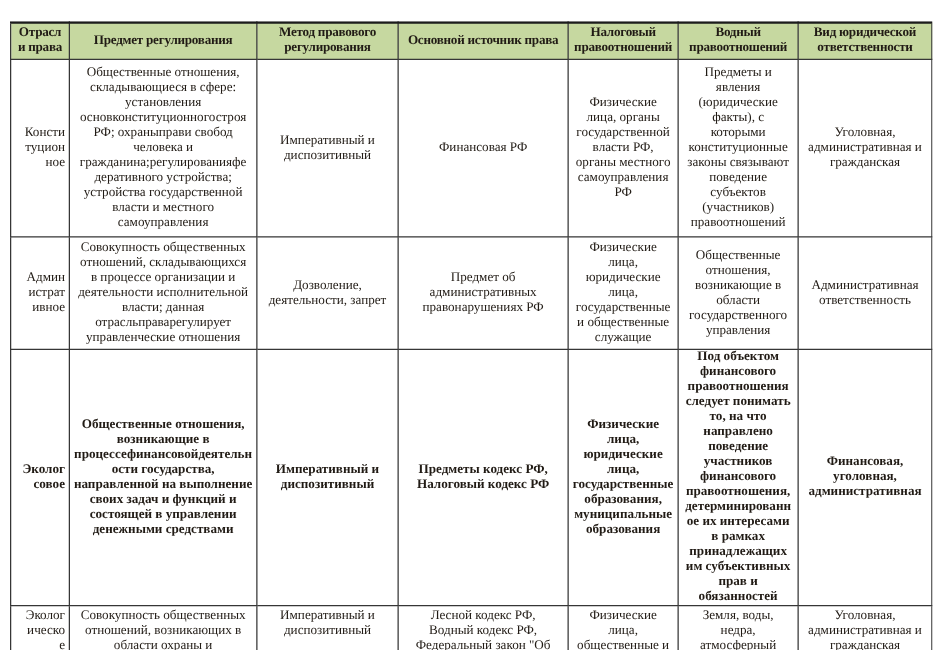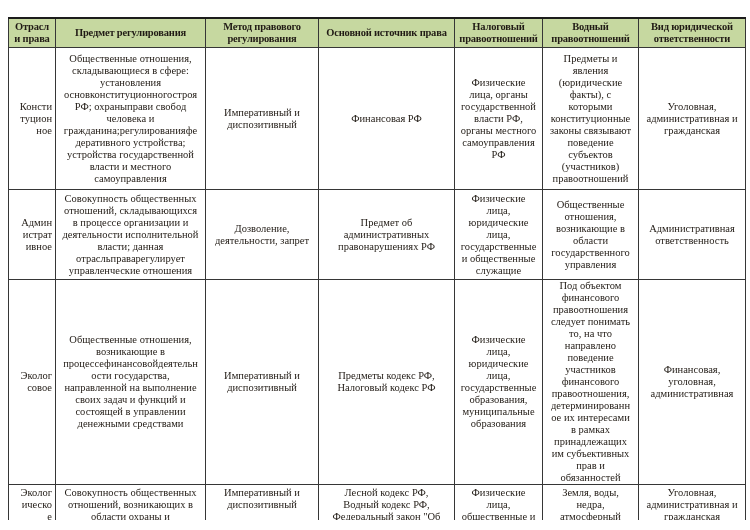--- a/index.html
+++ b/index.html
@@ -44,21 +44,21 @@
     font-weight: bold;
     height: 26px;
     letter-spacing: -0.2px;
   }
   td.branch-cell {
     text-align: right;
     padding-left: 4px;
   }
   tbody tr.row-1 td { height: 139px; }
   tbody tr.row-2 td { height: 87px; }
-  tbody tr.row-3 td { height: 203px; padding-top: 0; padding-bottom: 0; }
+  tbody tr.row-3 td { height: 203px; padding-top: 0; padding-bottom: 0; font-weight: bold; }
   tbody tr.row-4 td { height: 130px; vertical-align: top; padding-top: 2px; }
 </style>
 </head>
 <body>
 
 <div class="table-clip">
   <table class="law-table">
     <colgroup>
       <col style="width:47px">
       <col style="width:150px">

